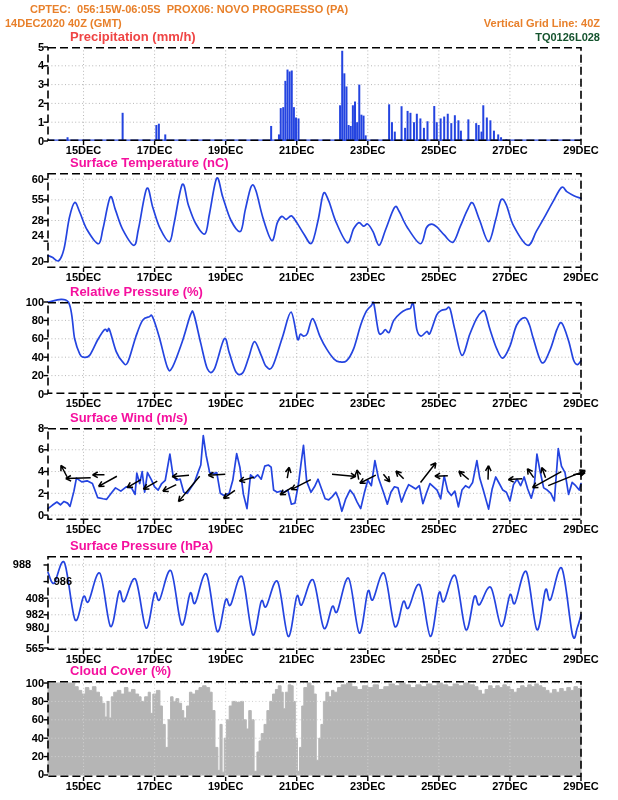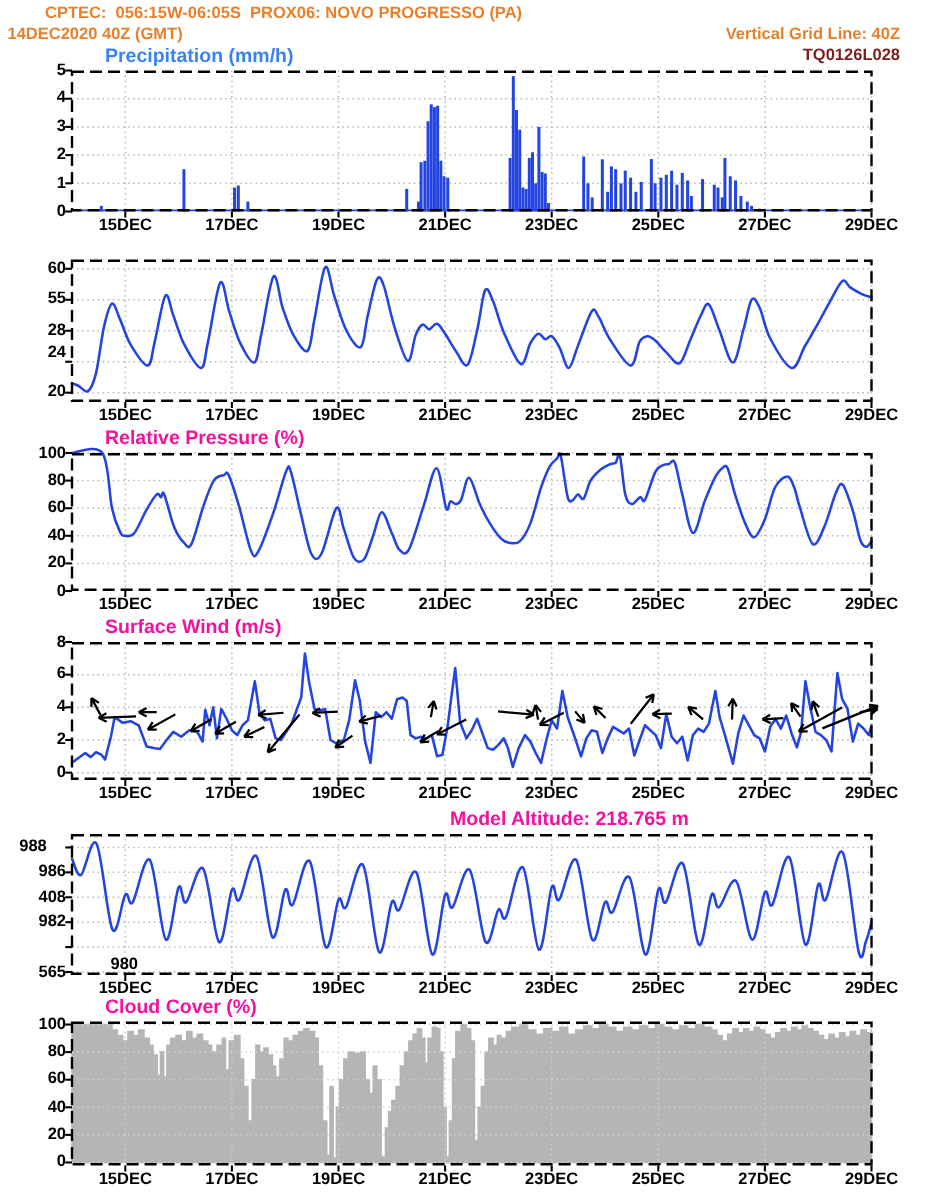--- a/index.html
+++ b/index.html
@@ -11,26 +11,27 @@
   .xtick{position:absolute;width:64px;text-align:center;font-weight:700;font-size:11px;color:#000;}
   svg{position:absolute;left:0;overflow:visible;}
 </style>
 </head>
 <body>
 
 <div id="page">
   <div class="hdr" style="left: 30px; top: 2px; color: rgb(232, 128, 43);">CPTEC:  056:15W-06:05S  PROX06: NOVO PROGRESSO (PA)</div>
   <div class="hdr" style="left: 5px; top: 16px; color: rgb(232, 128, 43);">14DEC2020 40Z (GMT)</div>
   <div class="hdr" style="right: 18px; top: 16px; color: rgb(232, 128, 43);">Vertical Grid Line: 40Z</div>
-  <div class="hdr" style="right: 18px; top: 30px; color: #7f1d1d;">TQ0126L028</div>
+  <div class="hdr" style="right: 18px; top: 30px; color: #14532d;">TQ0126L028</div>
 
-  <div class="ptitle" style="top: 30px; color: #3b82f6;">Precipitation (mm/h)</div>
+  <div class="ptitle" style="top: 30px; color: #ef4444;">Precipitation (mm/h)</div>
+  <div class="ptitle" style="top: 156px; color: rgb(245, 16, 158);">Surface Temperature (nC)</div>
   <div class="ptitle" style="top: 285px; color: rgb(245, 16, 158);">Relative Pressure (%)</div>
   <div class="ptitle" style="top: 411px; color: rgb(245, 16, 158);">Surface Wind (m/s)</div>
-  <div class="ptitle" style="top: 539px; left: 300px; color: rgb(245, 16, 158);">Model Altitude: 218.765 m</div>
+  <div class="ptitle" style="top: 539px; color: rgb(245, 16, 158);">Surface Pressure (hPa)</div>
   <div class="ptitle" style="top: 664px; color: rgb(245, 16, 158);">Cloud Cover (%)</div>
 <svg width="618" height="94" style="top: 47px;">
       <g>
         <line x1="48" x2="581" y1="75.2" y2="75.2" stroke="#b8b8b8" stroke-width="1" stroke-dasharray="1 2.4"></line>
         <line x1="48" x2="581" y1="56.4" y2="56.4" stroke="#b8b8b8" stroke-width="1" stroke-dasharray="1 2.4"></line>
         <line x1="48" x2="581" y1="37.6" y2="37.6" stroke="#b8b8b8" stroke-width="1" stroke-dasharray="1 2.4"></line>
         <line x1="48" x2="581" y1="18.799999999999997" y2="18.799999999999997" stroke="#b8b8b8" stroke-width="1" stroke-dasharray="1 2.4"></line>
         <line x1="83.53333333333333" x2="83.53333333333333" y1="0" y2="94" stroke="#b8b8b8" stroke-width="1" stroke-dasharray="1 2.4"></line>
         <line x1="154.6" x2="154.6" y1="0" y2="94" stroke="#b8b8b8" stroke-width="1" stroke-dasharray="1 2.4"></line>
         <line x1="225.66666666666666" x2="225.66666666666666" y1="0" y2="94" stroke="#b8b8b8" stroke-width="1" stroke-dasharray="1 2.4"></line>
@@ -338,24 +339,24 @@
       <line x1="509.9333333333333" x2="509.9333333333333" y1="94" y2="98" stroke="#000000" stroke-width="1.4"></line>
       <line x1="581" x2="581" y1="94" y2="98" stroke="#000000" stroke-width="1.4"></line>
       <line x1="43.5" x2="48" y1="92.00706713780912" y2="92.00706713780912" stroke="#000000" stroke-width="1.4"></line>
       <line x1="43.5" x2="48" y1="75.39929328621909" y2="75.39929328621909" stroke="#000000" stroke-width="1.4"></line>
       <line x1="43.5" x2="48" y1="58.79151943462906" y2="58.79151943462906" stroke="#000000" stroke-width="1.4"></line>
       <line x1="43.5" x2="48" y1="42.18374558303902" y2="42.18374558303902" stroke="#000000" stroke-width="1.4"></line>
       <line x1="43.5" x2="48" y1="25.575971731448988" y2="25.575971731448988" stroke="#000000" stroke-width="1.4"></line>
       <line x1="43.5" x2="48" y1="8.96819787985896" y2="8.96819787985896" stroke="#000000" stroke-width="1.4"></line>
     </svg>
     <div class="ytick" style="top: 641.507px;">565</div>
-    <div class="ytick" style="top: 637px; padding-left: 48px;">980</div>
+    <div class="ytick" style="top: 621px;">980</div>
     <div class="ytick" style="top: 608.292px;">982</div>
     <div class="ytick" style="top: 591.684px;">408</div>
-    <div class="ytick" style="top: 575.076px;">986</div>
+    <div class="ytick" style="top: 575.076px; margin-left: 28px;">986</div>
     <div class="ytick" style="top: 558.468px; text-align: center;">988</div>
     <div class="xtick" style="left: 51.5333px; top: 653px;">15DEC</div>
     <div class="xtick" style="left: 122.6px; top: 653px;">17DEC</div>
     <div class="xtick" style="left: 193.667px; top: 653px;">19DEC</div>
     <div class="xtick" style="left: 264.733px; top: 653px;">21DEC</div>
     <div class="xtick" style="left: 335.8px; top: 653px;">23DEC</div>
     <div class="xtick" style="left: 406.867px; top: 653px;">25DEC</div>
     <div class="xtick" style="left: 477.933px; top: 653px;">27DEC</div>
     <div class="xtick" style="left: 549px; top: 653px;">29DEC</div>
     <svg width="618" height="96" style="top: 681px;">

